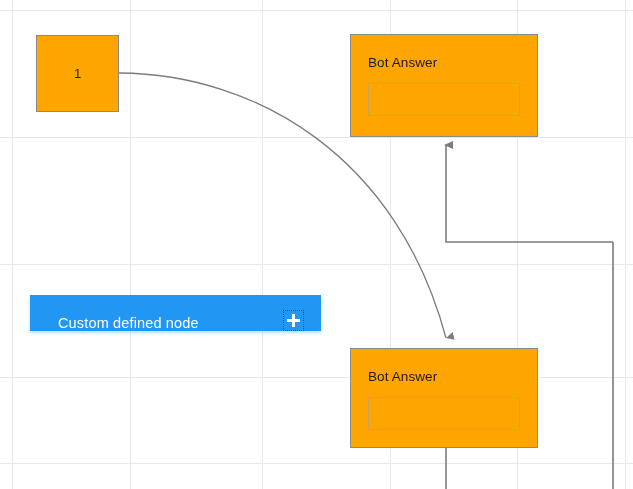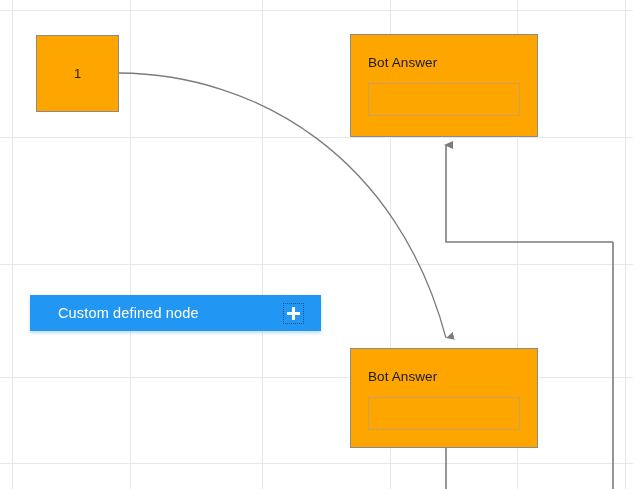--- a/index.html
+++ b/index.html
@@ -93,21 +93,21 @@
   
   #custom-node-button {
     position: absolute;
     left: 30px;
     top: 295px;
     width: 291px;
     height: 36px;
     background: #2196F3;
     box-shadow: 0 2px 3px rgba(33,150,243,0.30);
     display: flex;
-    align-items: center;
+    align-items: flex-end;
     box-sizing: border-box;
     padding: 0 17px 0 28px;
     cursor: pointer;
   }
   #custom-node-label {
     flex: 1;
     color: #ffffff;
     font-size: 14.5px;
     letter-spacing: 0.15px;
     white-space: nowrap;

